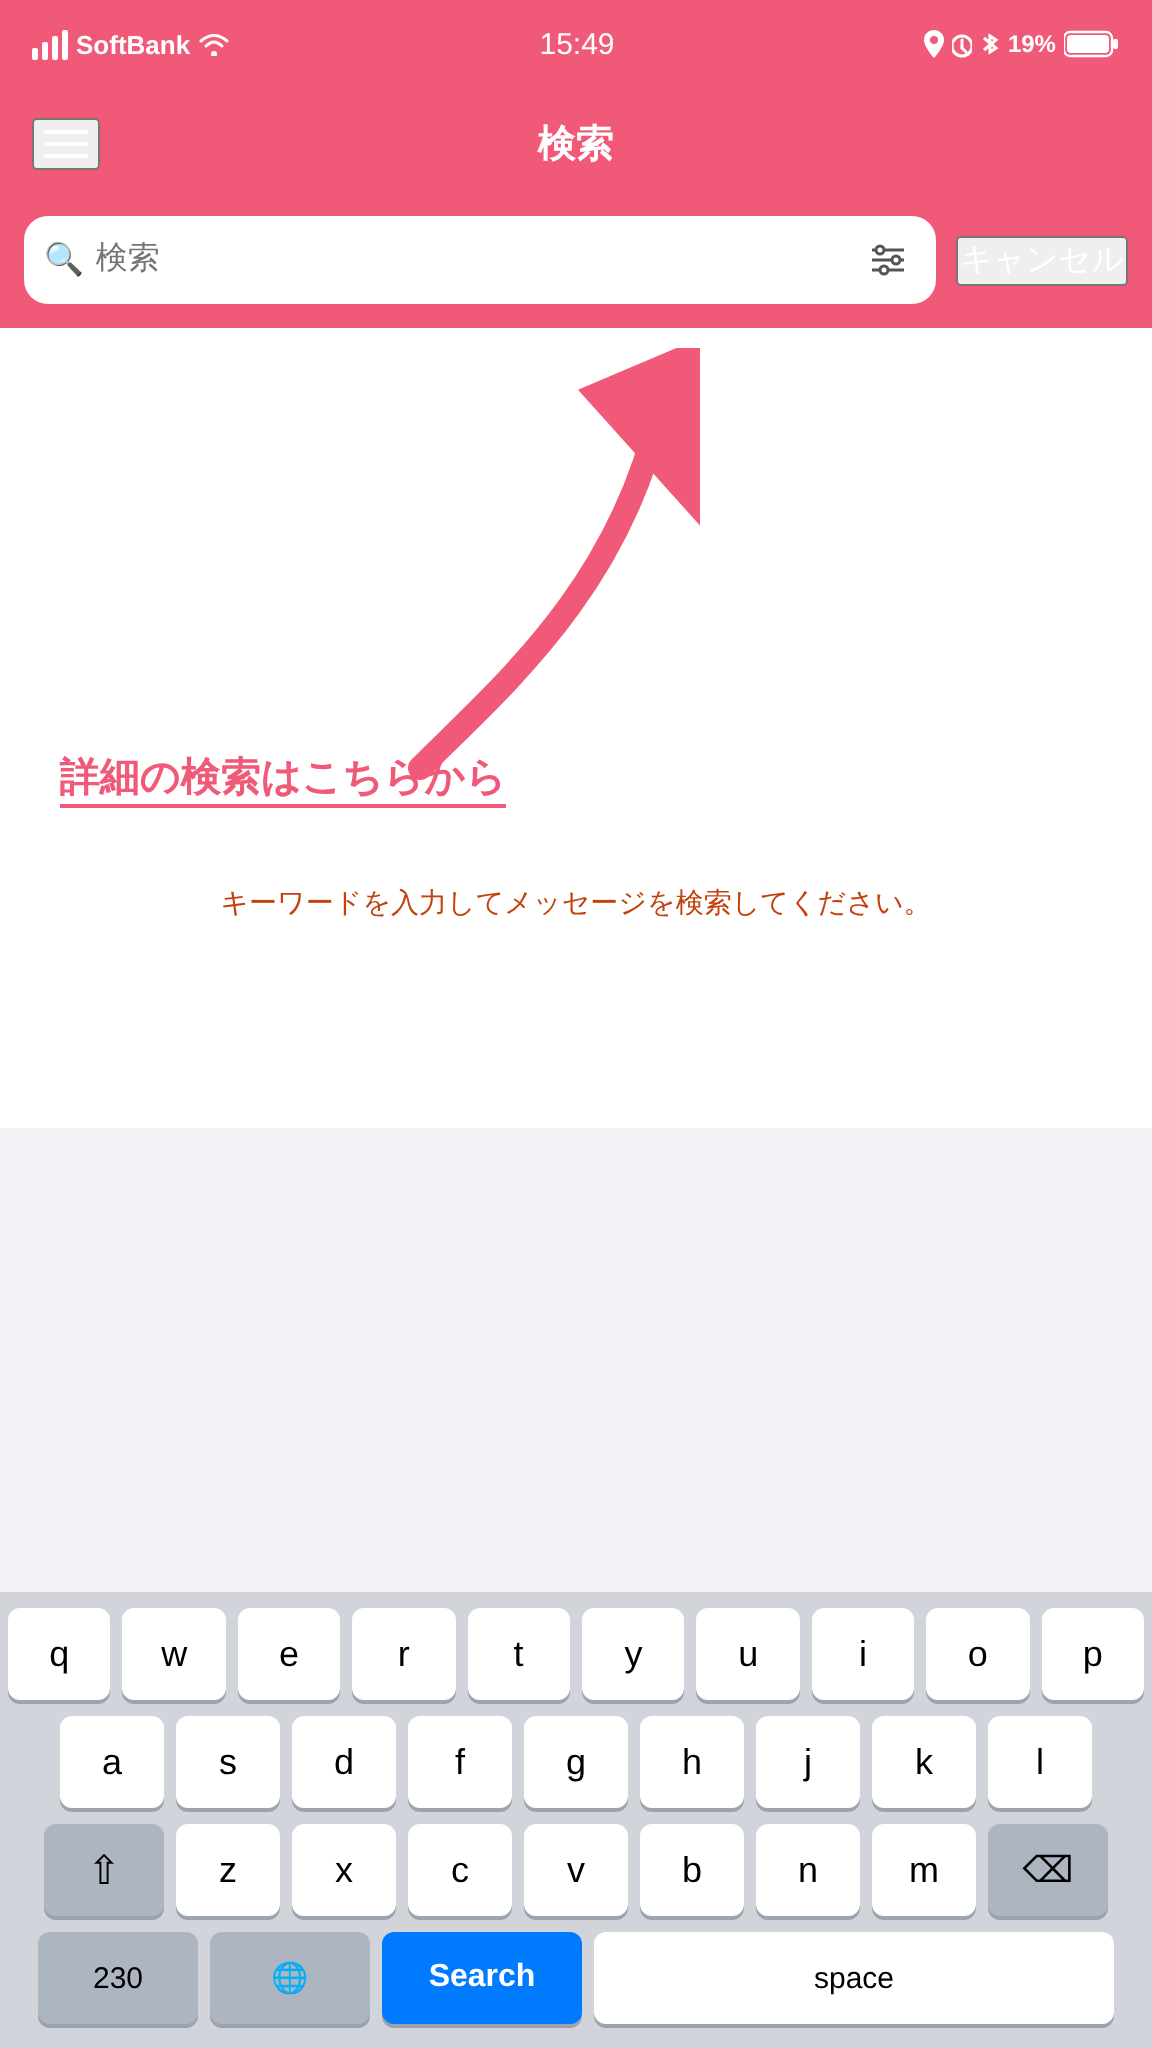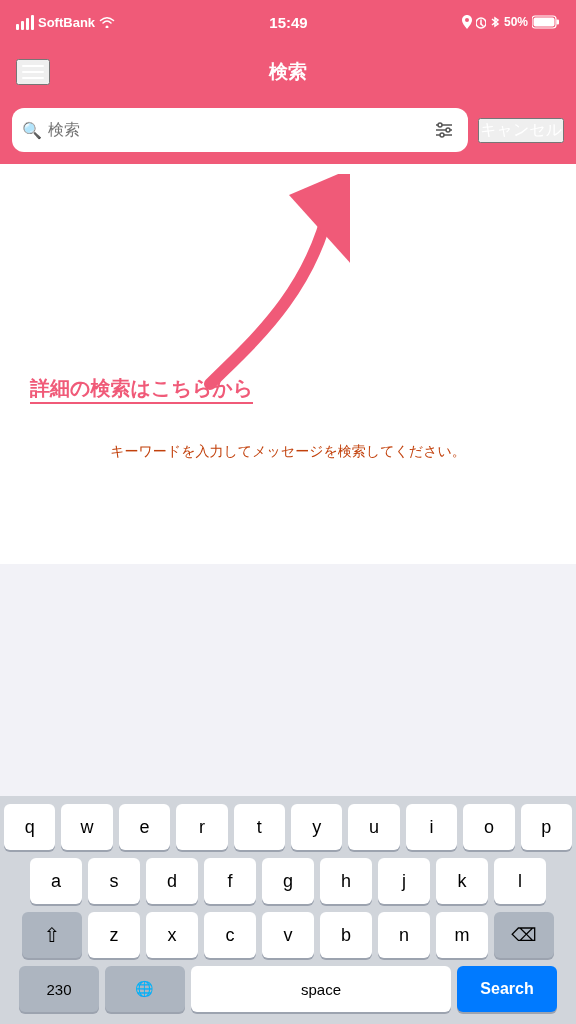--- a/index.html
+++ b/index.html
@@ -20,21 +20,21 @@
       display: flex;
       align-items: center;
       justify-content: space-between;
       padding: 0 16px;
       color: white;
       font-size: 13px;
       font-weight: 600;
       gap: 11px;
     }
     .status-left { display: flex; align-items: center; gap: 4px; }
-    .status-center { font-size: 15px; font-weight: 700; }
+    .status-center { font-size: 15px; font-weight: 400; }
     .status-right { display: flex; align-items: center; gap: 4px; font-size: 12px; }
 
     
     .nav-bar {
       background: #f05a78;
       height: 56px;
       display: flex;
       align-items: center;
       justify-content: center;
       position: relative;
@@ -266,21 +266,21 @@
       <circle cx="5" cy="5" r="2" fill="#f05a78"></circle>
     </svg>
     <svg width="10" height="14" viewBox="0 0 10 14">
       <circle cx="5" cy="8" r="5" stroke="white" stroke-width="1.5" fill="none"></circle>
       <line x1="5" y1="5" x2="5" y2="9" stroke="white" stroke-width="1.5" stroke-linecap="round"></line>
       <line x1="5" y1="9" x2="7" y2="11" stroke="white" stroke-width="1.5" stroke-linecap="round"></line>
     </svg>
     <svg width="10" height="14" viewBox="0 0 10 14">
       <polyline points="2,4 8,9 5,11 5,3 8,5 2,10" stroke="white" stroke-width="1.5" fill="none"></polyline>
     </svg>
-    <span>50%</span>
+    <span>19%</span>
 
     <svg width="28" height="14" viewBox="0 0 28 14">
       <rect x="0" y="1" width="24" height="12" rx="3" stroke="white" stroke-width="1.2" fill="none"></rect>
       <rect x="1.5" y="2.5" width="21" height="9" rx="2" fill="white"></rect>
       <rect x="24.5" y="4.5" width="2.5" height="5" rx="1" fill="white"></rect>
     </svg>
   </div>
 </div>
 
 <div class="nav-bar">
@@ -364,16 +364,16 @@
     <div class="key">v</div>
     <div class="key">b</div>
     <div class="key">n</div>
     <div class="key">m</div>
     <div class="key dark delete" style="min-width:52px;max-width:60px;">⌫</div>
   </div>
 
   <div class="keyboard-row">
     <div class="key dark wide">230</div>
     <div class="key dark wide">🌐</div>
+    <div class="key blue">Search</div>
     <div class="key space">space</div>
-    <div class="key blue">Search</div>
   </div>
 </div>
 
 </body></html>

